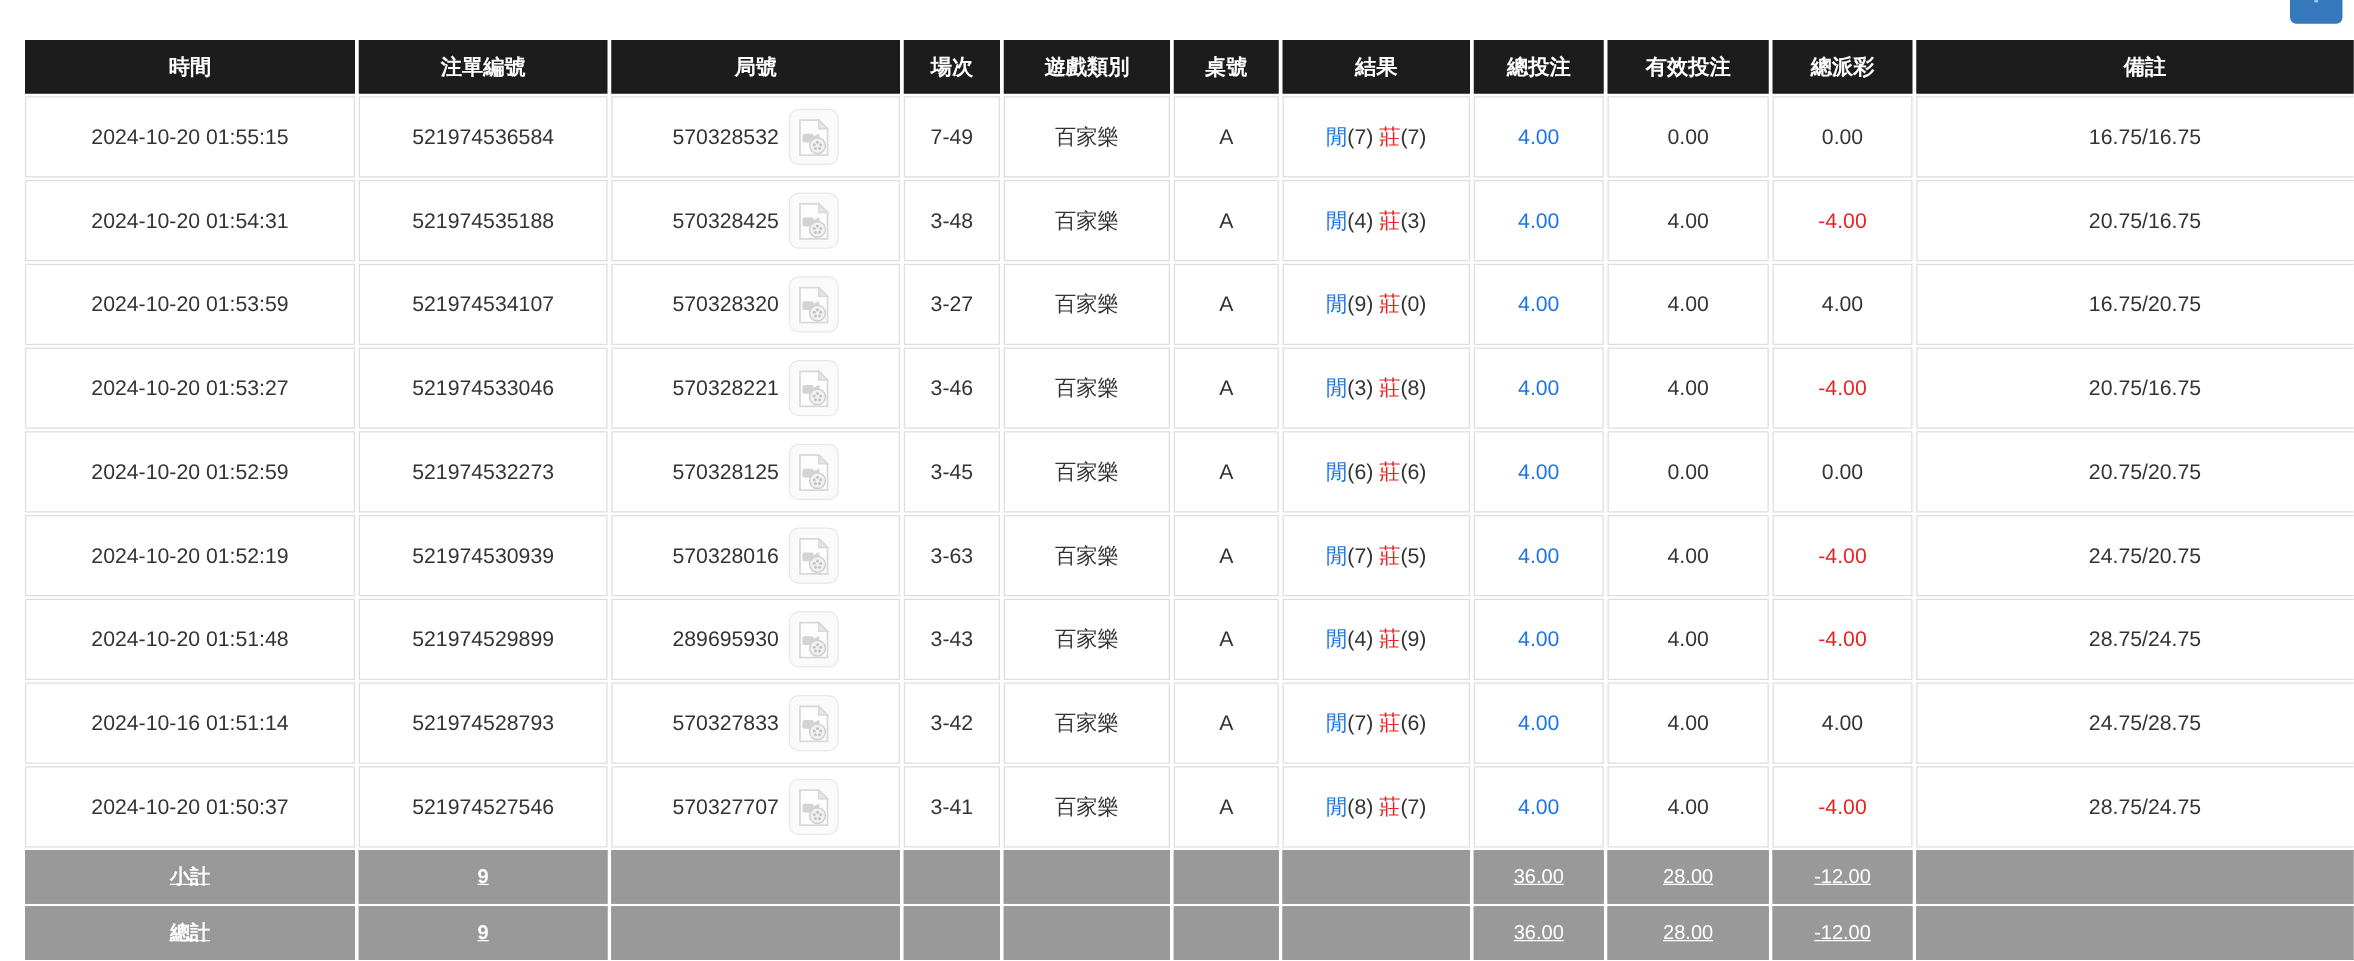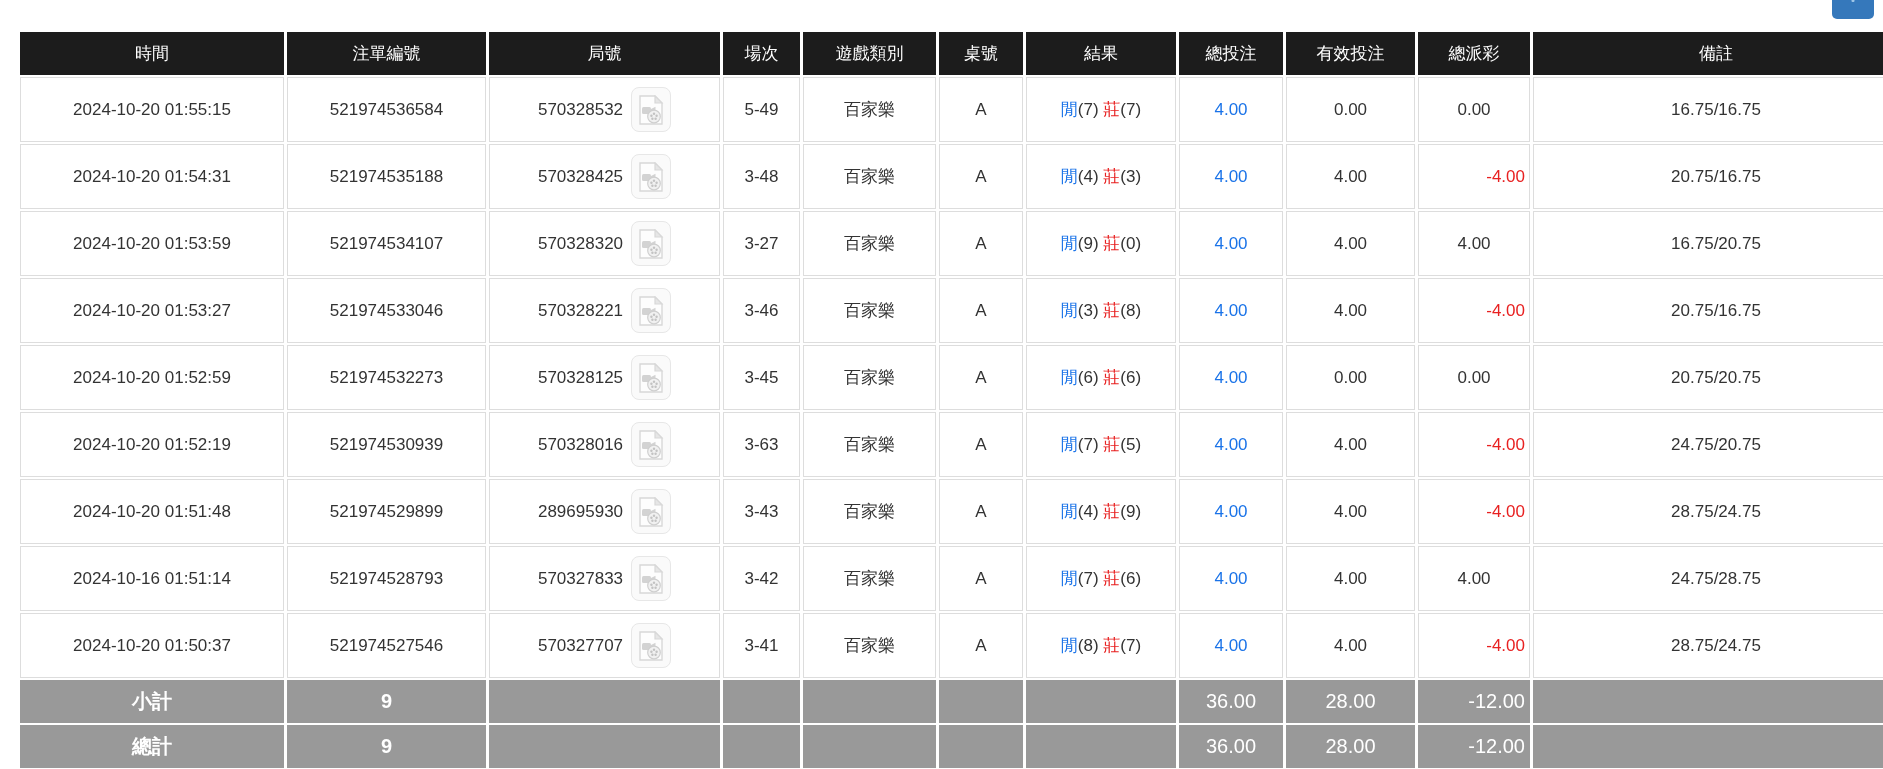--- a/index.html
+++ b/index.html
@@ -14,33 +14,33 @@
   .fab .fab-glyph{
     position:absolute;top:3px;left:50%;transform:translateX(-50%);
     width:3px;height:6px;background:#9fc6e8;border-radius:1px;
   }
   .table-wrap{position:absolute;top:30px;left:17px;right:17px;}
   table{
     width:100%;table-layout:fixed;
     border-collapse:separate;border-spacing:3px 2px;
   }
   th{
-    background:#1c1c1c;color:#fff;font-size:17px;font-weight:normal;
+    background:#1c1c1c;color:#fff;font-size:17px;font-weight:bold;
     height:43px;padding:0 4px;text-align:center;overflow:hidden;white-space:nowrap;
   }
   td{
     background:#fff;border:1px solid #ddd;text-align:center;
     font-size:17px;color:#333;height:63px;padding:0 4px;
     overflow:hidden;white-space:nowrap;
   }
   tr.summary td{
-    background:#999;border-color:#999;color:#fff;height:41px;font-size:20px;
+    background:#999;border-color:#999;color:#fff;height:41px;font-size:16px;text-decoration:underline;
   }
   tr.summary td.sum-label{font-weight:bold;}
-  .neg{color:#e82121;text-align:right;}
+  .neg{color:#e82121;}
   .bet-link{color:#1a73e8;text-decoration:none;cursor:pointer;}
   .result-player{color:#1a73e8;}
   .result-banker{color:#e82121;}
   .result-score{color:#333;}
   .round-wrap{display:inline-flex;align-items:center;gap:8px;vertical-align:middle;}
   .video-btn{
     width:40px;height:45px;background:#fafafa;border:1px solid #e7e7e7;
     border-radius:8px;cursor:pointer;display:inline-flex;
     align-items:center;justify-content:center;padding:0;
   }
@@ -101,21 +101,21 @@
               <circle cx="16" cy="18.7" r="1.2" fill="#c2c2c2"></circle>
               <circle cx="13.4" cy="20.7" r="1.2" fill="#c2c2c2"></circle>
               <circle cx="14.4" cy="23.8" r="1.2" fill="#c2c2c2"></circle>
               <circle cx="17.6" cy="23.8" r="1.2" fill="#c2c2c2"></circle>
               <circle cx="18.6" cy="20.7" r="1.2" fill="#c2c2c2"></circle>
             </svg>
           </span>
         </button>
       </span>
     </td>
-    <td class="cell-session">5-49</td>
+    <td class="cell-session">7-49</td>
     <td class="cell-game-type">百家樂</td>
     <td class="cell-table-no">A</td>
     <td>
       <span class="result-player cell-player-label">閒</span><span class="result-score cell-player-score">(7)</span>
       <span class="result-banker cell-banker-label">莊</span><span class="result-score cell-banker-score">(7)</span>
     </td>
     <td>
       <a class="bet-link cell-total-bet" href="#">4.00</a>
     </td>
     <td class="cell-valid-bet">0.00</td>

